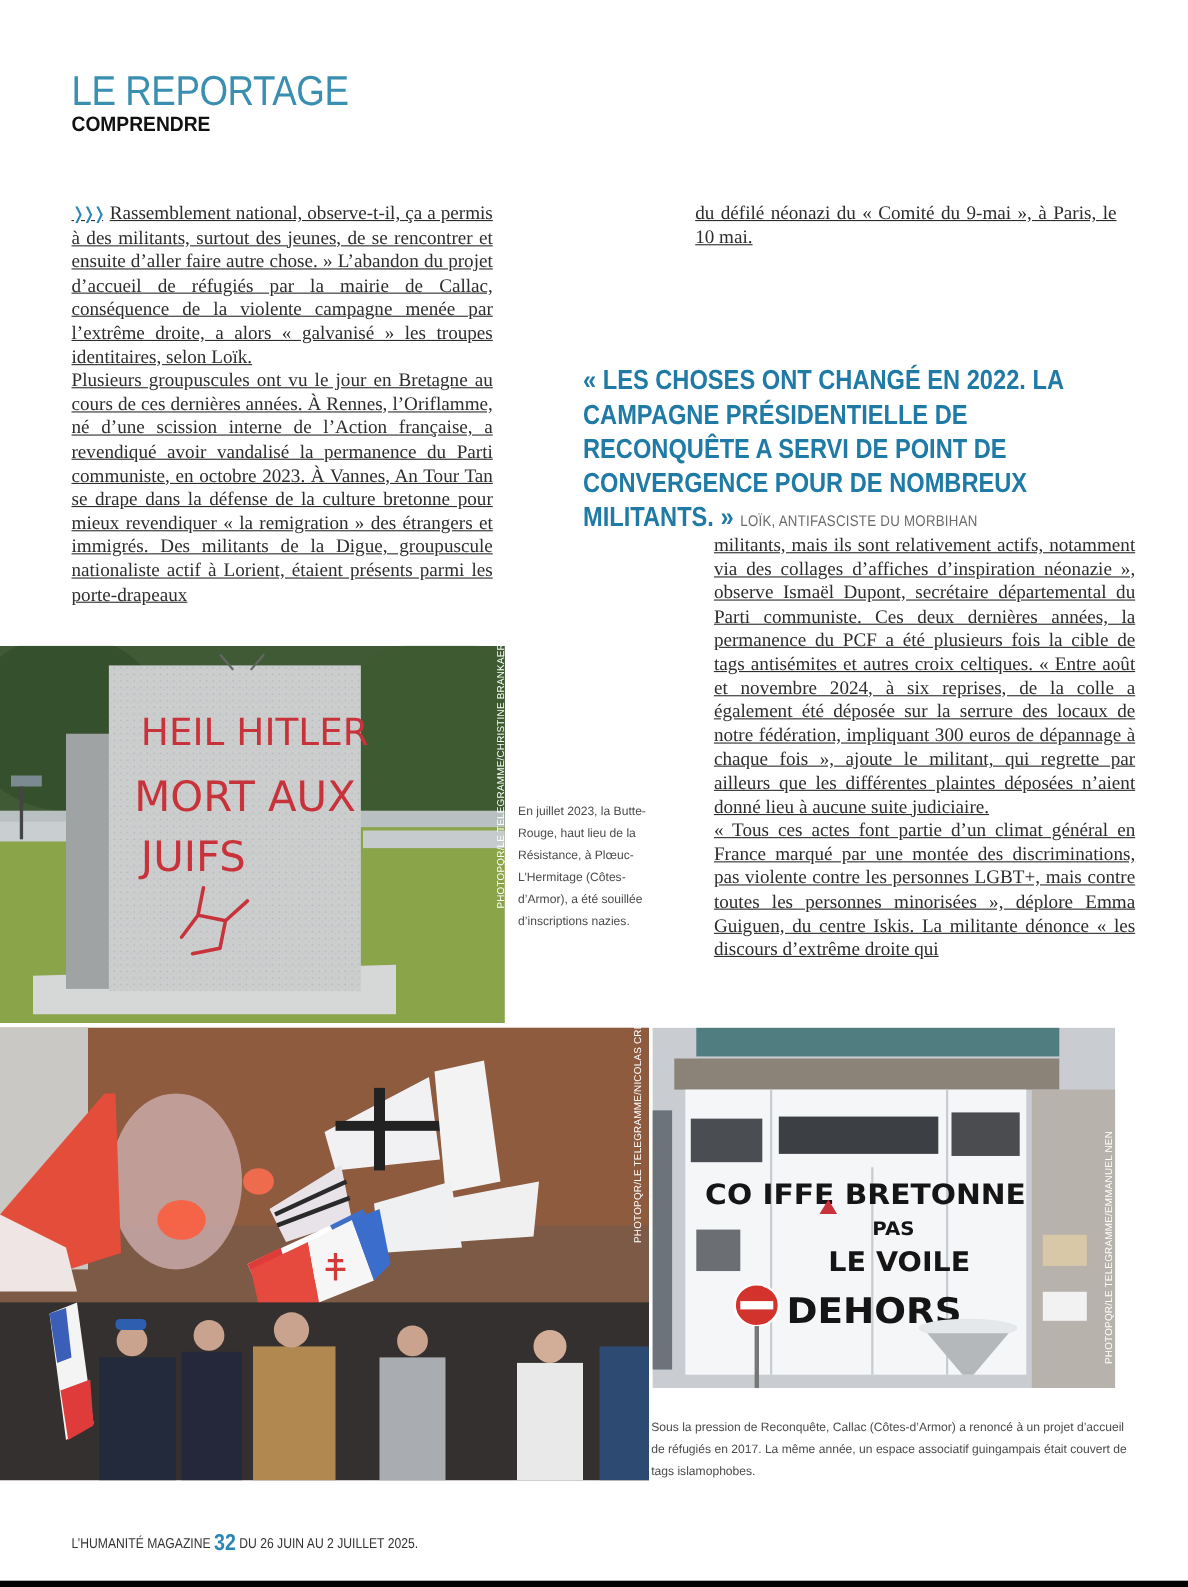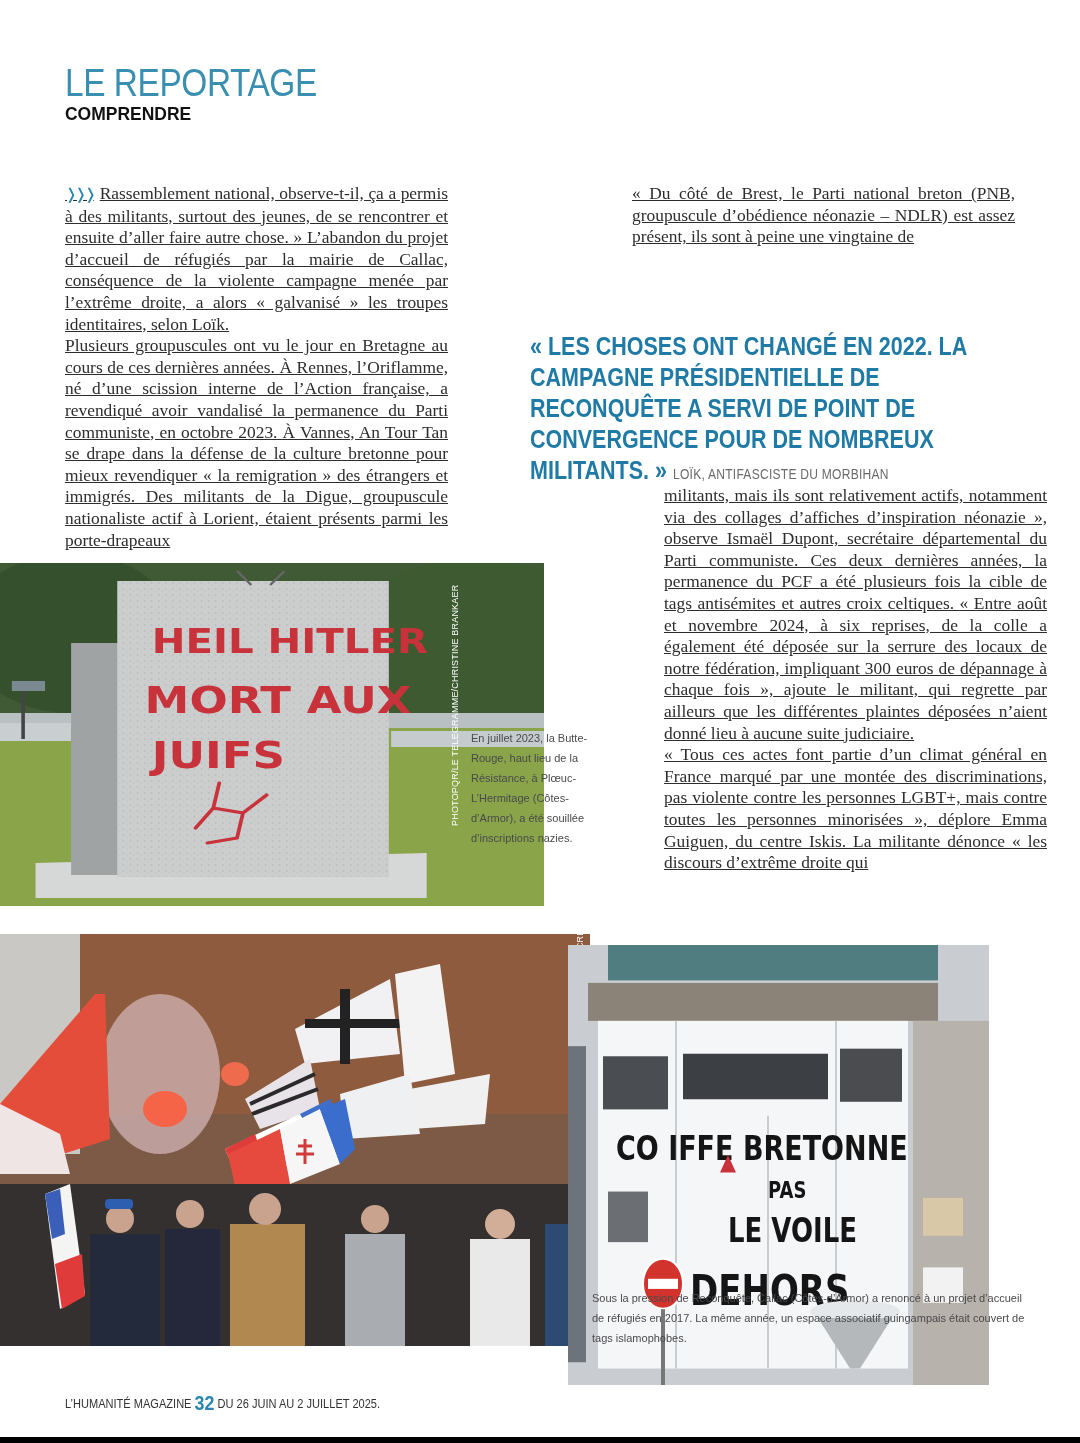--- a/index.html
+++ b/index.html
@@ -20,21 +20,21 @@
   }
 
   .col {
     position: absolute; font-family: "Liberation Serif", serif;
     font-size: 17.4px; line-height: 21.6px; color: #2d2d2d;
     text-align: justify; hyphens: auto;
   }
   .col p { margin: 0; text-decoration: underline; }
   .col-left { left: 65px; top: 183px; width: 383px; }
   .col-right-top { left: 632px; top: 183px; width: 383px; }
-  .col-right-bottom { left: 664px; top: 485px; width: 383px; }
+  .col-right-bottom { left: 649px; top: 485px; width: 383px; }
   .chevrons { color: #2a86b2; font-family: "DejaVu Sans", sans-serif; font-weight: 700; font-size: 15px; letter-spacing: -3px; margin-right: 6px; }
 
   .pullquote {
     position: absolute; left: 530px; top: 331px; width: 490px;
     font-family: "Liberation Sans", sans-serif; font-weight: 700;
     font-size: 25px; line-height: 31px; color: #1f7aa6;
     transform: scaleX(0.86); transform-origin: left top; width: 570px;
   }
   .pullquote .attrib { font-size: 14px; font-weight: 400; color: #6a6a6a; letter-spacing: 0.3px; }
 
@@ -67,34 +67,34 @@
 
 <div class="section-title">LE REPORTAGE</div>
 <div class="section-sub">COMPRENDRE</div>
 
 <div class="col col-left">
   <p><span class="chevrons">❭❭❭</span><span>Rassemblement national, observe-t-il, ça a permis à des militants, surtout des jeunes, de se rencontrer et ensuite d’aller faire autre chose. » L’abandon du projet d’accueil de réfugiés par la mairie de Callac, conséquence de la violente campagne menée par l’extrême droite, a alors « galvanisé » les troupes identitaires, selon Loïk.</span></p>
   <p>Plusieurs groupuscules ont vu le jour en Bretagne au cours de ces dernières années. À Rennes, l’Oriflamme, né d’une scission interne de l’Action française, a revendiqué avoir vandalisé la permanence du Parti communiste, en octobre 2023. À Vannes, An Tour Tan se drape dans la défense de la culture bretonne pour mieux revendiquer « la remigration » des étrangers et immigrés. Des militants de la Digue, groupuscule nationaliste actif à Lorient, étaient présents parmi les porte-drapeaux</p>
 </div>
 
 <div class="col col-right-top">
-  <p>« Du côté de Brest, le Parti national breton (PNB, groupuscule d’obédience néonazie – NDLR) est assez présent, ils sont à peine une vingtaine de</p>
+  <p>du défilé néonazi du « Comité du 9-mai », à Paris, le 10 mai.</p>
 </div>
 
 <div class="pullquote">
   <span>« LES CHOSES ONT CHANGÉ EN 2022. LA CAMPAGNE PRÉSIDENTIELLE DE RECONQUÊTE A SERVI DE POINT DE CONVERGENCE POUR DE NOMBREUX MILITANTS. »</span>
   <span class="attrib">LOÏK, ANTIFASCISTE DU MORBIHAN</span>
 </div>
 
 <div class="col col-right-bottom">
   <p>militants, mais ils sont relativement actifs, notamment via des collages d’affiches d’inspiration néonazie », observe Ismaël Dupont, secrétaire départemental du Parti communiste. Ces deux dernières années, la permanence du PCF a été plusieurs fois la cible de tags antisémites et autres croix celtiques. « Entre août et novembre 2024, à six reprises, de la colle a également été déposée sur la serrure des locaux de notre fédération, impliquant 300 euros de dépannage à chaque fois », ajoute le militant, qui regrette par ailleurs que les différentes plaintes déposées n’aient donné lieu à aucune suite judiciaire.</p>
   <p>« Tous ces actes font partie d’un climat général en France marqué par une montée des discriminations, pas violente contre les personnes LGBT+, mais contre toutes les personnes minorisées », déplore Emma Guiguen, du centre Iskis. La militante dénonce « les discours d’extrême droite qui</p>
 </div>
 
-<div class="photo" style="left:0; top:563px; width:544px; height:343px;font-weight:bold;">
+<div class="photo" style="left:0; top:587px; width:459px; height:343px;">
   <svg viewBox="0 0 459 343" preserveAspectRatio="none">
     <rect x="0" y="0" width="459" height="343" fill="#d9dfe0"></rect>
     <rect x="0" y="0" width="459" height="160" fill="#3f5a34"></rect>
     <ellipse cx="60" cy="70" rx="90" ry="80" fill="#35502c"></ellipse>
     <ellipse cx="400" cy="90" rx="110" ry="95" fill="#3d5a30"></ellipse>
     <rect x="0" y="150" width="459" height="20" fill="#b9c0c2"></rect>
     <rect x="0" y="165" width="459" height="178" fill="#8aa44a"></rect>
     <rect x="0" y="160" width="60" height="18" fill="#c9ced0"></rect>
     <rect x="330" y="168" width="129" height="16" fill="#c6cbcd"></rect>
     <rect x="10" y="118" width="28" height="10" fill="#7a8a90"></rect>
@@ -167,21 +167,21 @@
     <rect x="90" y="300" width="70" height="112" fill="#232a3c"></rect>
     <circle cx="120" cy="285" r="14" fill="#c9a38e"></circle>
     <rect x="105" y="265" width="28" height="10" rx="4" fill="#2d5eb0"></rect>
     <rect x="165" y="295" width="55" height="117" fill="#24283a"></rect>
     <circle cx="190" cy="280" r="14" fill="#c9a38e"></circle>
     <rect x="545" y="290" width="45" height="122" fill="#2d4b72"></rect>
   </svg>
 </div>
 <div class="credit" style="left:575px; top:1130px; color:#ffffff;">PHOTOPQR/LE TELEGRAMME/NICOLAS CREACH</div>
 
-<div class="photo" style="left:568px; top:934px; width:421px; height:440px;margin-top:11px;">
+<div class="photo" style="left:593px; top:934px; width:421px; height:328px;">
   <svg viewBox="0 0 421 348" preserveAspectRatio="none">
     <rect width="421" height="348" fill="#c9cdd1"></rect>
     <rect x="40" y="0" width="330" height="28" fill="#4f7d80"></rect>
     <rect x="20" y="30" width="350" height="30" fill="#8b8278"></rect>
     <rect x="30" y="60" width="310" height="275" fill="#f4f6f8"></rect>
     <rect x="35" y="88" width="65" height="42" fill="#4a4e52"></rect>
     <rect x="115" y="86" width="145" height="36" fill="#3c4044"></rect>
     <rect x="272" y="82" width="62" height="42" fill="#4a4c4f"></rect>
     <line x1="108" y1="60" x2="108" y2="335" stroke="#c7ccd0" stroke-width="2"></line>
     <line x1="200" y1="135" x2="200" y2="335" stroke="#c7ccd0" stroke-width="2"></line>

